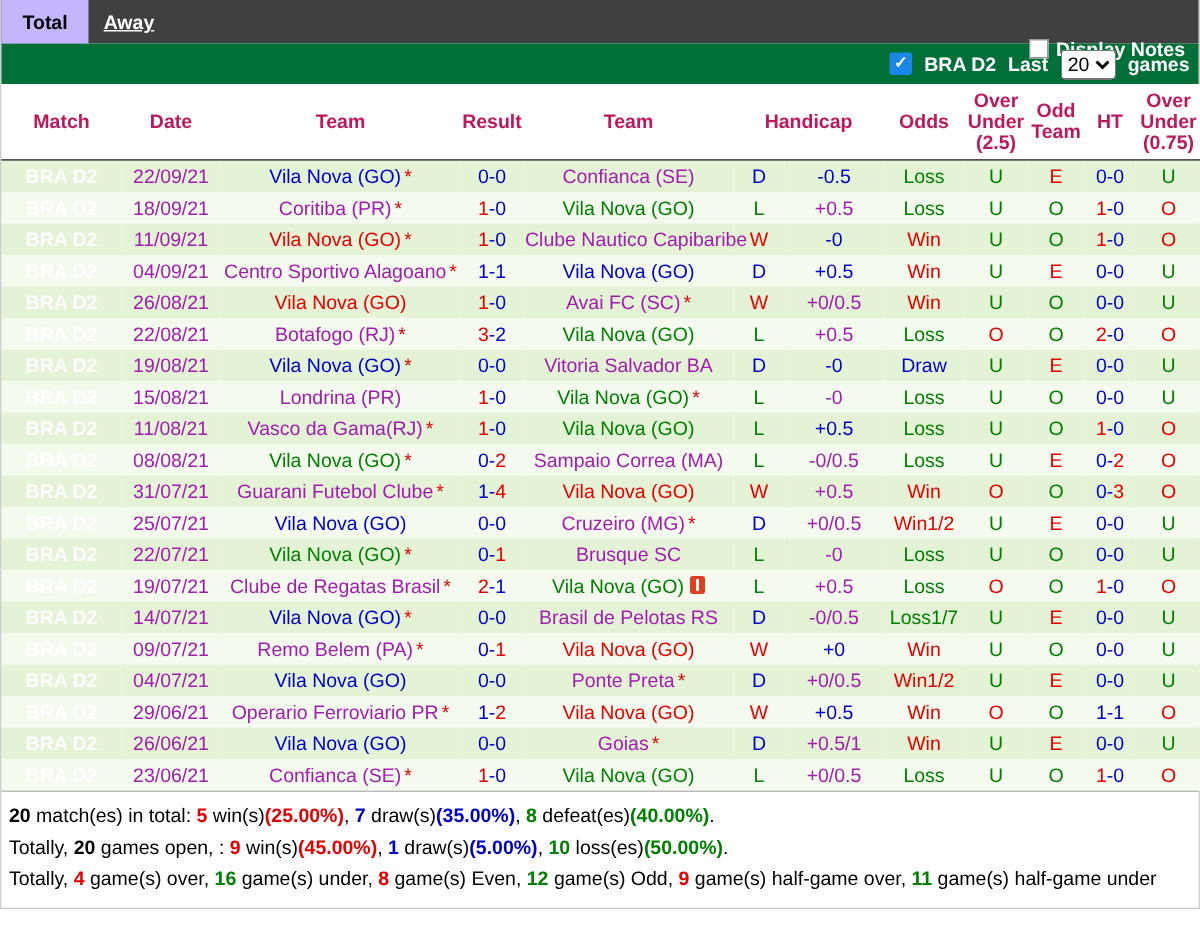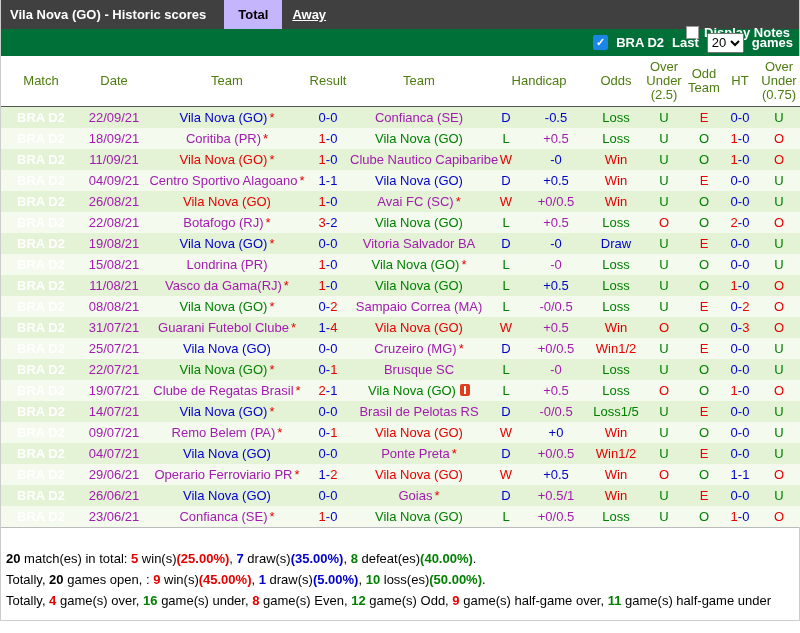--- a/index.html
+++ b/index.html
@@ -20,50 +20,49 @@
   
   .filterbar { background: var(--bar-bg); height: 27px; display: flex; align-items: center;
                justify-content: flex-end; color: #fff; font-weight: bold; font-size: 13px;
                gap: 8px; padding-right: 6px; }
   .cb-checked { width: 15px; height: 15px; background: var(--checkbox-blue); border-radius: 2px;
                 color: #fff; font-size: 11px; line-height: 15px; text-align: center; display: inline-block; }
   .filterbar select { font-size: 13px; height: 20px; font-family: inherit; }
 
   
   table { width: 800px; border-collapse: collapse; table-layout: fixed; font-size: 13px; }
-  thead th { font-weight: normal; line-height: 14px; padding: 4px 0; vertical-align: middle; color: #4d7c0f; background: #fff; }
+  thead th { font-weight: bold; line-height: 14px; padding: 4px 0; vertical-align: middle; color: #be185d; background: #fff; }
   thead tr { border-bottom: 1px solid #555; }
   th.wrap { overflow-wrap: anywhere; }
   tbody td { text-align: center; vertical-align: middle; padding: 2px 1px; line-height: 17px; }
   tr.odd  > td { background: var(--row-odd); }
   tr.even > td { background: var(--row-even); }
   td.badge { background: var(--badge-bg); color: #fff; font-weight: bold; }
   td.nowrap { white-space: nowrap; }
 
   .c-red   { color: var(--red); }
   .c-blue  { color: var(--blue); }
   .c-green { color: var(--green); }
   .c-black { color: #a21caf; }
   .b { font-weight: bold; }
   .star { color: var(--red); margin-left: 2px; }
 
   .redcard { display: inline-block; width: 10px; height: 12px; background: #e03c1e; border-radius: 2px;
              margin-left: 4px; vertical-align: -1px; position: relative; }
   .redcard::after { content: ""; position: absolute; left: 4px; top: 2px; width: 2px; height: 8px; background: #fff; }
 
   
-  .footer { padding: 20px 5px 9px 5px; font-size: 13px; line-height: 21px; background: #fff; border-top: 1px solid #bbb; color: #000; }
+  .footer { padding: 5px 5px 9px 5px; font-size: 13px; line-height: 21px; background: #fff; border-top: 1px solid #bbb; color: #000; }
 </style>
 </head>
 <body>
 
 <div class="panel">
 
   <div class="titlebar">
-    <span class="panel-title">Vila Nova (GO) - Historic scores</span>
     <span class="tab active">Total</span>
     <span class="tab link">Away</span>
     <span class="notes">
       <span class="cb"></span>
       <span>Display Notes</span>
     </span>
   </div>
 
   <div class="filterbar">
     <span class="cb-checked">✓</span>
@@ -303,21 +302,21 @@
           <td class="c-red nowrap">O</td>
         </tr>
         <tr class="odd">
           <td class="badge nowrap">BRA D2</td>
           <td class="c-black nowrap">14/07/21</td>
           <td><span class="c-blue">Vila Nova (GO)</span><span class="star">*</span></td>
           <td class="nowrap"><span class="c-blue">0</span><span class="c-blue">-</span><span class="c-blue">0</span></td>
           <td class="nowrap"><span class="c-black">Brasil de Pelotas RS</span></td>
           <td class="c-blue nowrap">D</td>
           <td class="c-black nowrap">-0/0.5</td>
-          <td class="c-green nowrap">Loss1/5</td>
+          <td class="c-green nowrap">Loss1/7</td>
           <td class="c-green nowrap">U</td>
           <td class="c-red nowrap">E</td>
           <td class="nowrap"><span class="c-blue">0</span><span class="c-blue">-</span><span class="c-blue">0</span></td>
           <td class="c-green nowrap">U</td>
         </tr>
         <tr class="even">
           <td class="badge nowrap">BRA D2</td>
           <td class="c-black nowrap">09/07/21</td>
           <td><span class="c-black">Remo Belem (PA)</span><span class="star">*</span></td>
           <td class="nowrap"><span class="c-blue">0</span><span class="c-blue">-</span><span class="c-red">1</span></td>

